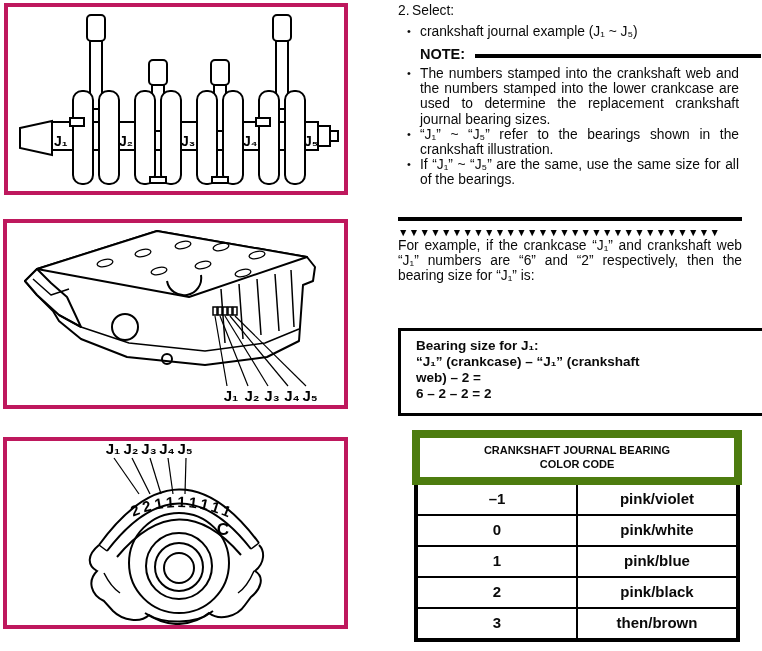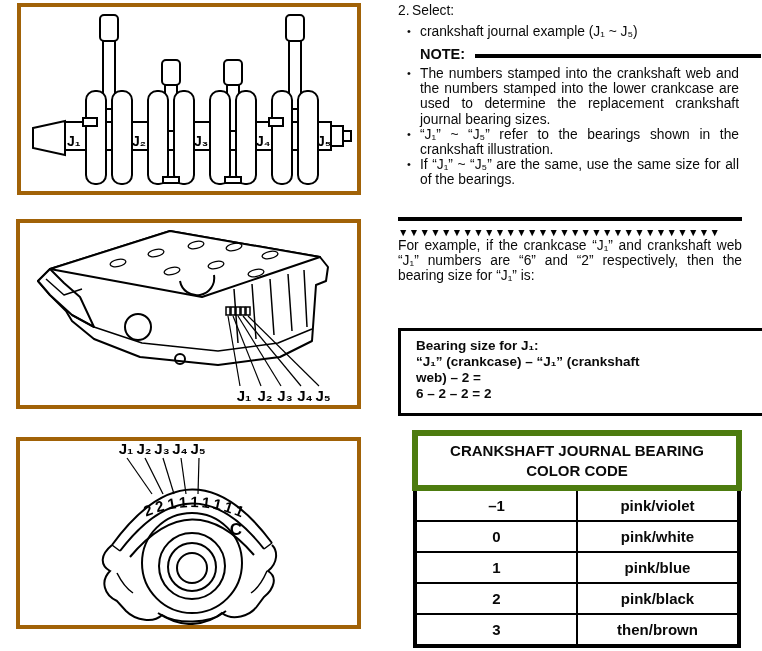--- a/index.html
+++ b/index.html
@@ -1,21 +1,21 @@
 <!DOCTYPE html>
 <html><head>
 <meta charset="utf-8">
 <style>
   html,body{margin:0;padding:0;}
   body{
     width:762px;height:651px;background:#fff;color:#0a0a0a;
     font-family:"Liberation Sans","DejaVu Sans",sans-serif;
     position:relative;overflow:hidden;
   }
-  .figure-box{position:absolute;border:4px solid #a16207;background:#fff;margin-left:13px;}
+  .figure-box{position:absolute;border:4px solid #be185d;background:#fff;}
   #fig-crankshaft{left:4px;top:3px;width:336px;height:184px;}
   #fig-crankcase{left:3px;top:219px;width:337px;height:182px;}
   #fig-web{left:3px;top:437px;width:337px;height:184px;}
   svg{display:block;}
   svg text{font-family:"Liberation Sans","DejaVu Sans",sans-serif;font-weight:bold;fill:#000;}
 
   .content{position:absolute;left:398px;top:3px;width:344px;height:648px;font-size:13.8px;line-height:15.2px;}
   .content .abs{position:absolute;left:0;width:344px;}
 
   .step-row{top:0;display:flex;}
@@ -31,21 +31,21 @@
   .note-bullets{top:63px;}
 
   .thick-rule{top:214px;left:19px;width:321px;height:4px;background:#000;}
   .tri-row{top:222px;left:20px;width:324px;font-size:10.5px;letter-spacing:0.35px;color:#000;white-space:nowrap;overflow:hidden;}
   .example-p{top:235px;left:19px;width:322px;text-align:justify;margin:0;}
 
   .bearing-box{top:325px;left:20px;width:314px;border:3px solid #000;padding:7px 4px 11px 15px;font-weight:bold;font-size:13.5px;line-height:16px;}
   .bb-line{}
 
   table.color-table{top:427px;left:14px;width:330px;position:absolute;border-collapse:collapse;border:4px solid #000;table-layout:fixed;}
-  table.color-table th{border:6px solid #4d7c0f;font-size:15px;font-weight:bold;text-align:center;padding:5px 2px;line-height:1.3;}
+  table.color-table th{border:8px solid #4d7c0f;font-size:11px;font-weight:bold;text-align:center;padding:5px 2px;line-height:1.3;}
   table.color-table td{border:2px solid #000;font-size:15px;font-weight:bold;text-align:center;height:29px;padding:0;}
 </style>
 </head>
 <body>
 
 <div class="figure-box" id="fig-crankshaft">
   <svg viewBox="0 0 336 184" width="336" height="184">
     <g stroke="#000" stroke-width="2" fill="#fff">
       <polygon points="12,121 44,114 44,148 12,141"></polygon>
       <rect x="44" y="115" width="266" height="28"></rect>

